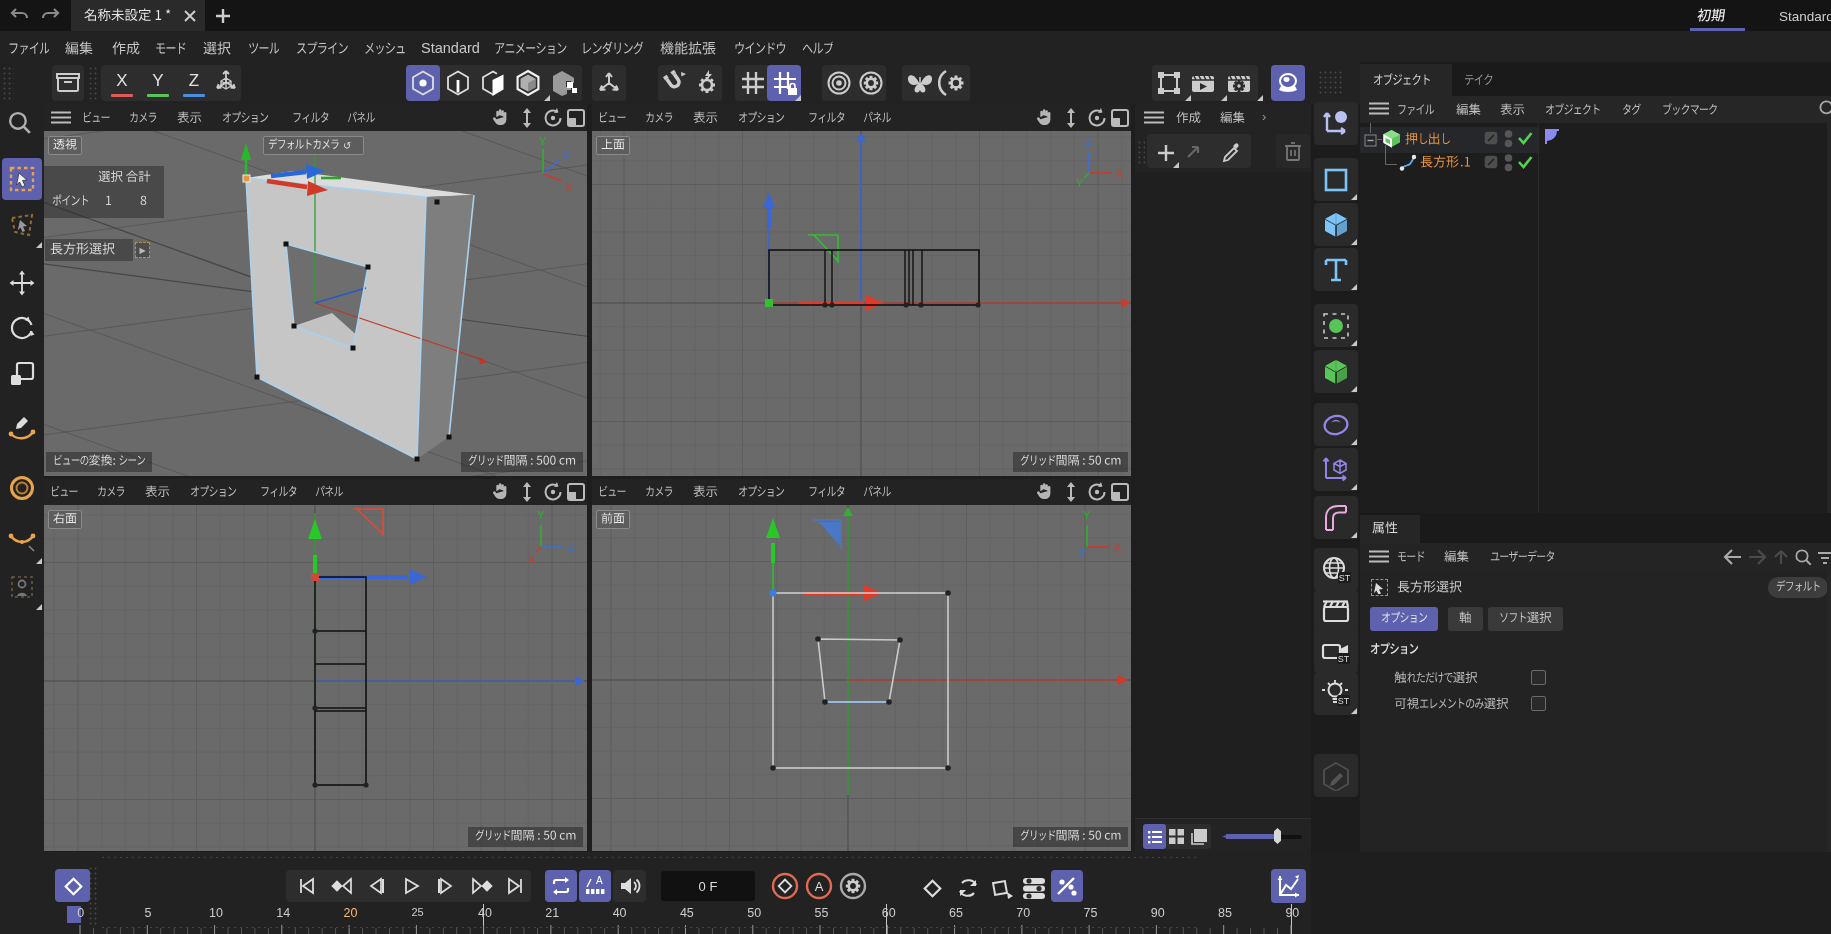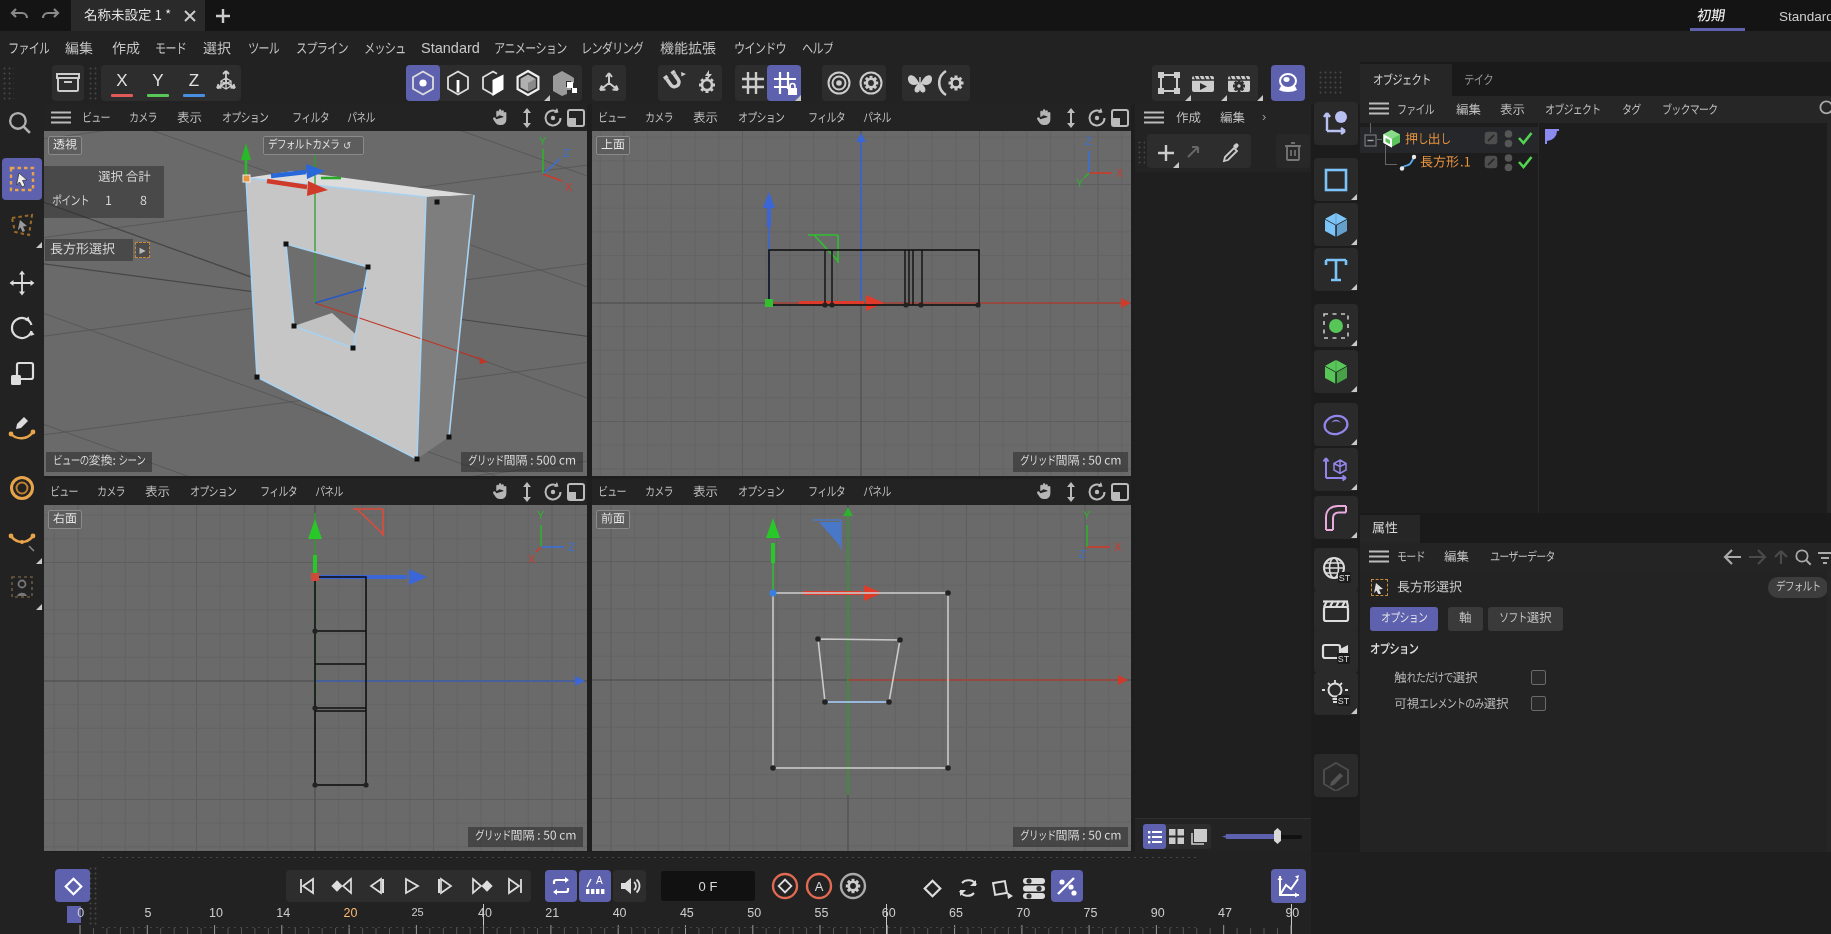--- a/index.html
+++ b/index.html
@@ -1742,21 +1742,21 @@
 <div class="ab" style="position:absolute;left:550.925px;top:906px;transform:translate(-40%,0);font-size:12.5px;color:#ccc;">21</div>
 <div class="ab" style="position:absolute;left:618.2px;top:906px;transform:translate(-40%,0);font-size:12.5px;color:#ccc;">40</div>
 <div class="ab" style="position:absolute;left:685.475px;top:906px;transform:translate(-40%,0);font-size:12.5px;color:#ccc;">45</div>
 <div class="ab" style="position:absolute;left:752.75px;top:906px;transform:translate(-40%,0);font-size:12.5px;color:#ccc;">50</div>
 <div class="ab" style="position:absolute;left:820.025px;top:906px;transform:translate(-40%,0);font-size:12.5px;color:#ccc;">55</div>
 <div class="ab" style="position:absolute;left:887.3px;top:906px;transform:translate(-40%,0);font-size:12.5px;color:#ccc;">60</div>
 <div class="ab" style="position:absolute;left:954.575px;top:906px;transform:translate(-40%,0);font-size:12.5px;color:#ccc;">65</div>
 <div class="ab" style="position:absolute;left:1021.85px;top:906px;transform:translate(-40%,0);font-size:12.5px;color:#ccc;">70</div>
 <div class="ab" style="position:absolute;left:1089.125px;top:906px;transform:translate(-40%,0);font-size:12.5px;color:#ccc;">75</div>
 <div class="ab" style="position:absolute;left:1156.4px;top:906px;transform:translate(-40%,0);font-size:12.5px;color:#ccc;">90</div>
-<div class="ab" style="position:absolute;left:1223.675px;top:906px;transform:translate(-40%,0);font-size:12.5px;color:#ccc;">47</div>
+<div class="ab" style="position:absolute;left:1223.675px;top:906px;transform:translate(-40%,0);font-size:12.5px;color:#ccc;">85</div>
 <div class="ab" style="position:absolute;left:1290.95px;top:906px;transform:translate(-40%,0);font-size:12.5px;color:#ccc;">90</div>
 <div class="ab" style="position:absolute;left:483px;top:904px;width:1px;height:30px;background:#c8c8c8;"></div>
 <div class="ab" style="position:absolute;left:886px;top:904px;width:1px;height:30px;background:#c8c8c8;"></div>
 <div class="ab" style="position:absolute;left:1291px;top:904px;width:1px;height:30px;background:#c8c8c8;"></div>
 <svg class="ab" width="1311" height="10" viewBox="0 0 1311 10" style="position:absolute;left:0px;top:924px;width:1311px;height:10px;">
     <line x1="80.0" y1="1" x2="80.0" y2="10" stroke="#999" stroke-width="1"></line>
     <line x1="93.5" y1="4" x2="93.5" y2="10" stroke="#555" stroke-width="1"></line>
     <line x1="106.9" y1="4" x2="106.9" y2="10" stroke="#555" stroke-width="1"></line>
     <line x1="120.4" y1="4" x2="120.4" y2="10" stroke="#555" stroke-width="1"></line>
     <line x1="133.8" y1="4" x2="133.8" y2="10" stroke="#555" stroke-width="1"></line>

